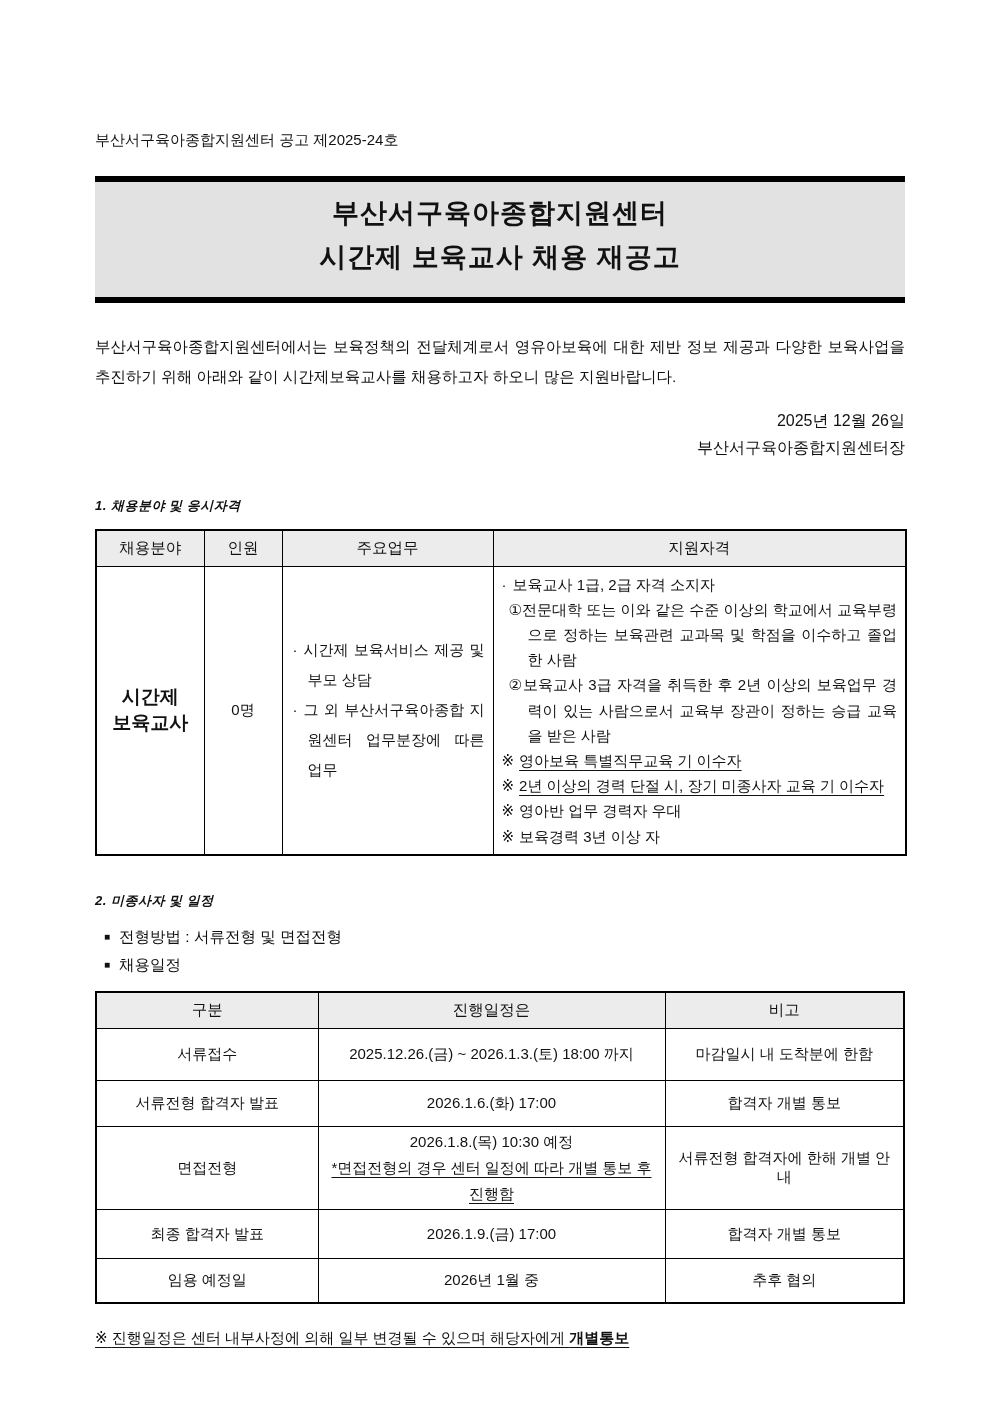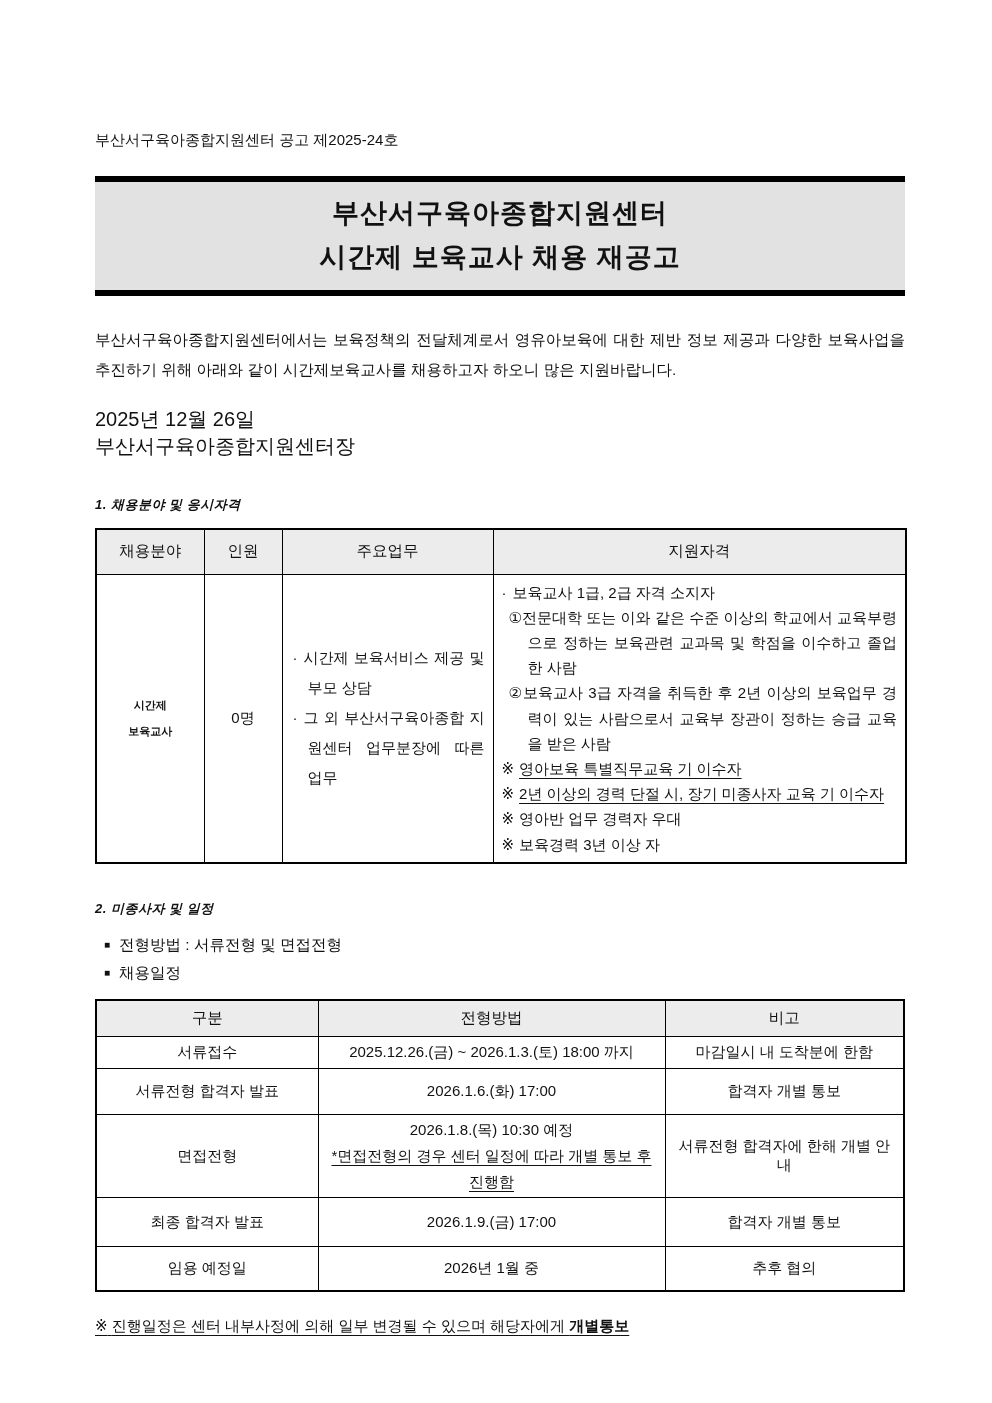--- a/index.html
+++ b/index.html
@@ -18,42 +18,42 @@
     margin-top: 131px;
     font-size: 15px;
     letter-spacing: 0px;
   }
 
   .title-box {
     margin-top: 26px;
     background: #e2e2e2;
     border-top: 6px solid #000;
     border-bottom: 6px solid #000;
-    padding: 9px 0 11px 0;
+    padding: 9px 0 18px 0;
     text-align: center;
   }
   .title-line {
     font-size: 27px;
     font-weight: bold;
     line-height: 44px;
     letter-spacing: 1px;
   }
 
   .intro {
     margin-top: 29px;
     font-size: 15.5px;
     line-height: 30px;
     text-align: justify;
     word-break: break-all;
   }
 
   .date-block {
-    margin-top: 21px;
-    text-align: left;
-    font-size: 20px;
+    margin-top: 15px;
+    text-align: right;
+    font-size: 16px;
     line-height: 27px;
   }
 
   .section-heading {
     font-size: 13px;
     font-weight: bold;
     letter-spacing: 0.5px;
     font-style: italic;
   }
   .sh1 { margin-top: 36px; }
@@ -75,28 +75,28 @@
     font-weight: normal;
     text-align: center;
   }
 
   
   .t1 { margin-top: 14px; }
   .t1 col.c1 { width: 108px; }
   .t1 col.c2 { width: 78px; }
   .t1 col.c3 { width: 211px; }
   .t1 col.c4 { width: 413px; }
-  .t1 thead th { height: 45px; font-size: 15.5px; }
+  .t1 thead th { height: 36px; font-size: 15.5px; }
   .t1 tbody td { height: 279px; }
   .field-cell {
     text-align: center;
     font-weight: bold;
     white-space: pre-line;
     line-height: 26px;
-    font-size: 11px;
+    font-size: 19px;
   }
   .count-cell { text-align: center; }
   .duties-cell { padding: 8px 8px 8px 10px; }
   .duty {
     line-height: 30px;
     text-align: justify;
     word-break: break-all;
     padding-left: 15px;
     text-indent: -15px;
   }
@@ -128,21 +128,21 @@
     margin-right: 9px;
   }
 
   
   .t2 { margin-top: 12px; border-radius: 32px; }
   .t2 col.c1 { width: 222px; }
   .t2 col.c2 { width: 347px; }
   .t2 col.c3 { width: 239px; }
   .t2 th, .t2 td { text-align: center; padding: 2px 6px; }
   .t2 thead th { height: 37px; font-size: 15.5px; }
-  .t2 tr.r0 td { height: 32px; }
+  .t2 tr.r0 td { height: 52px; }
   .t2 tr.r1 td { height: 46px; text-align: center; }
   .t2 tr.r2 td { height: 78px; }
   .t2 tr.r3 td { height: 49px; }
   .t2 tr.r4 td { height: 44px; }
   .t2 .sched-note { line-height: 26px; }
 
   .footnote {
     margin-top: 25px;
     font-size: 15px;
   }
@@ -219,21 +219,21 @@
 
   <table class="tbl t2">
     <colgroup>
         <col class="c1">
         <col class="c2">
         <col class="c3">
       </colgroup>
     <thead>
       <tr>
         <th>구분</th>
-        <th>전형방법</th>
+        <th>진행일정은</th>
         <th>비고</th>
       </tr>
     </thead>
     <tbody>
       <tr class="r0">
         <td>서류접수</td>
         <td>2025.12.26.(금) ~ 2026.1.3.(토) 18:00 까지</td>
         <td>마감일시 내 도착분에 한함</td>
       </tr>
       <tr class="r1">

